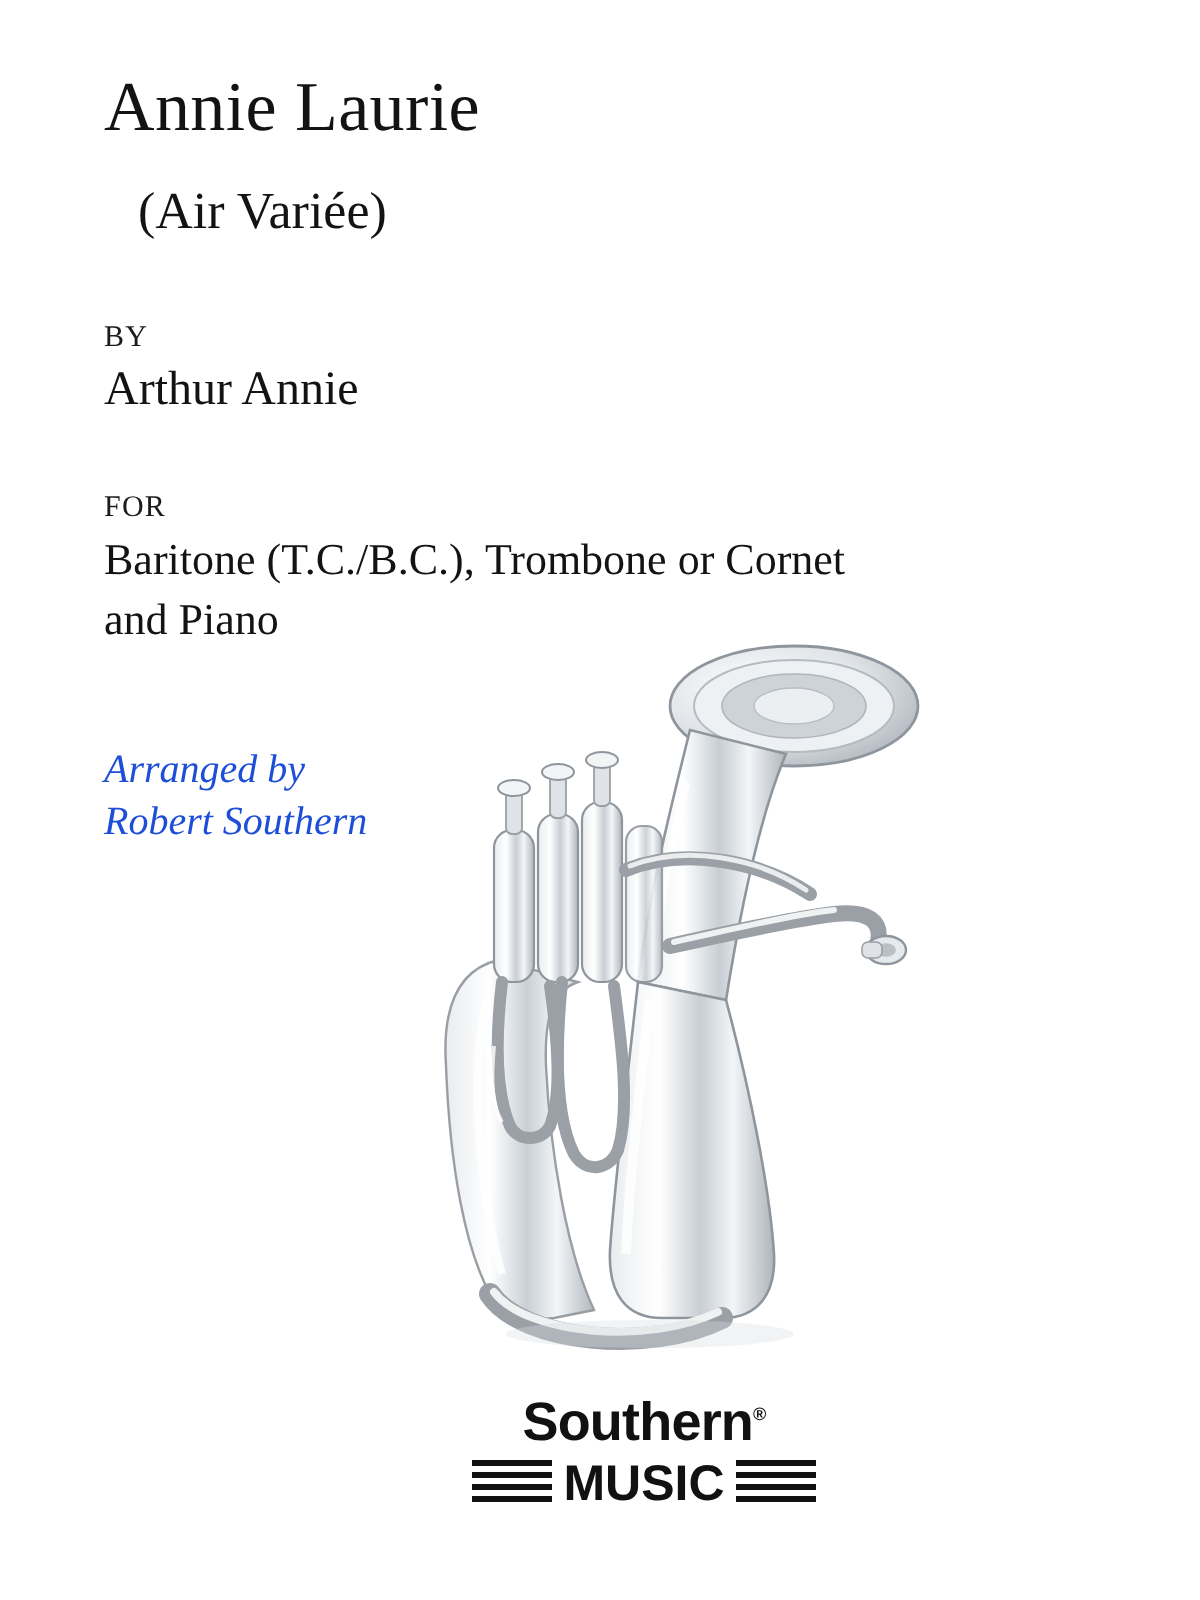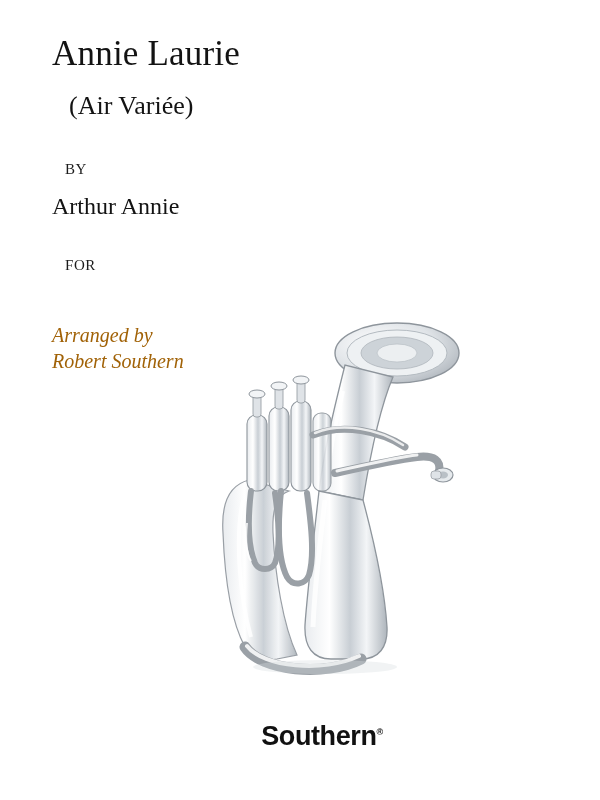--- a/index.html
+++ b/index.html
@@ -49,21 +49,21 @@
     color: #131313;
     margin: 17px;
     line-height: 1.2;
   }
 
   .label-small {
     font-family: "Liberation Serif", serif;
     font-size: 15px;
     color: #1b1b1b;
     letter-spacing: 0.6px;
-    margin: 13px;
+    margin: 0;
   }
 
   .by-block { margin-top: 40px; }
   .composer {
     font-family: "Liberation Serif", serif;
     font-size: 24px;
     color: #131313;
     margin: 2px 0 0 0;
     line-height: 1.25;
   }
@@ -78,21 +78,21 @@
     width: 400px;
   }
 
   .arr-block {
     margin-top: 48px;
   }
   .arr-line {
     font-family: "Liberation Serif", serif;
     font-style: italic;
     font-size: 20px;
-    color: #a16207;
+    color: #1d4ed8;
     line-height: 1.3;
     margin: 0;
   }
 
   
   .instrument {
     position: absolute;
     left: 185px;
     top: 295px;
     width: 300px;
@@ -165,20 +165,21 @@
     <h1 class="title">Annie Laurie</h1>
     <p class="subtitle">(Air Variée)</p>
 
     <div class="by-block">
       <p class="label-small">BY</p>
       <p class="composer">Arthur Annie</p>
     </div>
 
     <div class="for-block">
       <p class="label-small">FOR</p>
+      <p class="instrumentation">Baritone (T.C./B.C.), Trombone or Cornet and Piano</p>
     </div>
 
     <div class="arr-block">
       <p class="arr-line">Arranged by</p>
       <p class="arr-line">Robert Southern</p>
     </div>
   </div>
 
   <div class="instrument">
     <svg viewBox="0 0 300 380" width="300" height="380" xmlns="http://www.w3.org/2000/svg" aria-hidden="true">
@@ -264,15 +265,24 @@
       </g>
 
       <ellipse cx="140" cy="372" rx="72" ry="7" fill="#d8dcdf" opacity="0.35"></ellipse>
     </svg>
   </div>
 
   <div class="logo">
     <div class="logo-name">
       <span>Southern</span><span class="logo-reg">®</span>
     </div>
+    <div class="logo-bar">
+      <div class="stripe s1"></div>
+      <div class="stripe s2"></div>
+      <div class="stripe s3"></div>
+      <div class="stripe s4"></div>
+      <div style="position:absolute;left:0;right:0;top:-1px;text-align:center;">
+        <span class="logo-music">MUSIC</span>
+      </div>
+    </div>
   </div>
 
 </div>
 
 </body></html>

